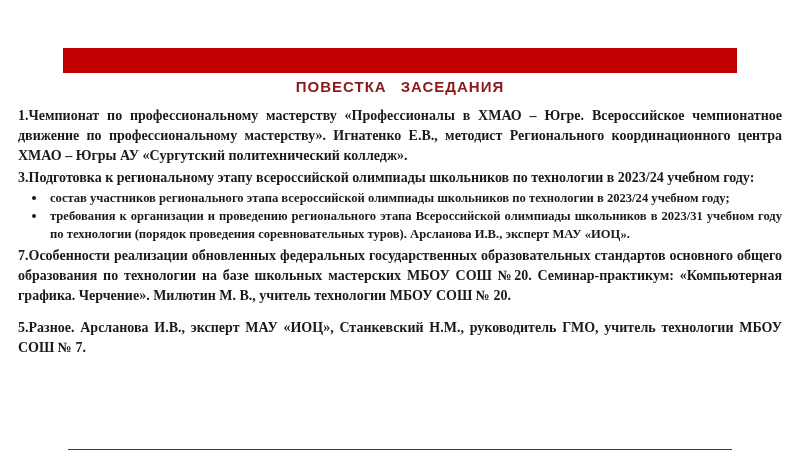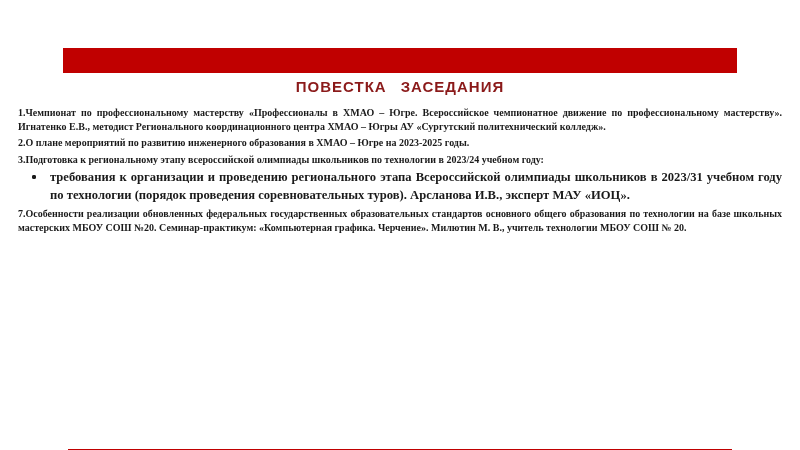--- a/index.html
+++ b/index.html
@@ -46,21 +46,21 @@
   }
   .body-block {
     position: absolute;
     top: 58px;
     left: 18px;
     width: 764px;
     color: #1a1a1a;
   }
   p.para {
     margin: 0 0 2px 0;
-    font-size: 10px;
+    font-size: 14px;
     line-height: 1.42;
     text-align: justify;
     font-family: "Liberation Serif", serif;
     font-weight: bold;
   }
   p.para.last {
     margin-top: 12px;
   }
   ul.bullets {
     list-style: none;
@@ -101,32 +101,33 @@
 
   <div class="top-bar"></div>
 
   <div class="title">
     <span>ПОВЕСТКА</span><span class="gap"></span><span>ЗАСЕДАНИЯ</span>
   </div>
 
   <div class="body-block">
 
     <p class="para">1.Чемпионат по профессиональному мастерству «Профессионалы в ХМАО – Югре. Всероссийское чемпионатное движение по профессиональному мастерству». Игнатенко Е.В., методист Регионального координационного центра ХМАО – Югры АУ «Сургутский политехнический колледж».</p>
-    <p class="para">2.О плане мероприятий по развитию инженерного образования в ХМАО – Югре на 2023-2025 годы.</p>
     <p class="para">3.Подготовка к региональному этапу всероссийской олимпиады школьников по технологии в 2023/24 учебном году:</p>
 
     <ul class="bullets">
       <li>
         <span class="dot"></span>
+        <span>состав участников регионального этапа всероссийской олимпиады школьников по технологии в 2023/24 учебном году;</span>
       </li>
       <li>
         <span class="dot"></span>
         <span>требования к организации и проведению регионального этапа Всероссийской олимпиады школьников в 2023/31 учебном году по технологии (порядок проведения соревновательных туров). Арсланова И.В., эксперт МАУ «ИОЦ».</span>
       </li>
     </ul>
 
     <p class="para">7.Особенности реализации обновленных федеральных государственных образовательных стандартов основного общего образования по технологии на базе школьных мастерских МБОУ СОШ №20. Семинар-практикум: «Компьютерная графика. Черчение».  Милютин М. В., учитель технологии МБОУ СОШ № 20.</p>
+    <p class="para last">5.Разное. Арсланова И.В., эксперт МАУ «ИОЦ», Станкевский Н.М., руководитель ГМО, учитель технологии МБОУ СОШ № 7.</p>
 
   </div>
 
   <div class="bottom-rule"></div>
 
 </div>
 
 </body></html>

